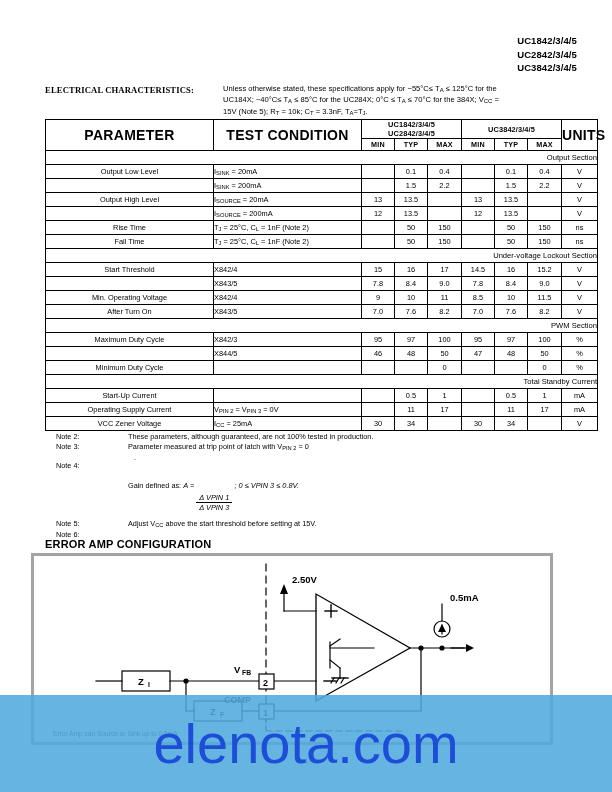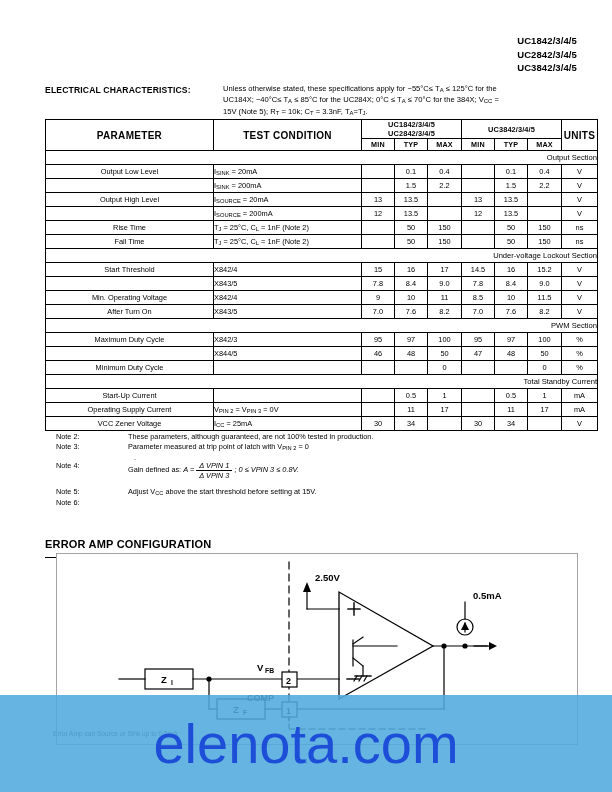--- a/index.html
+++ b/index.html
@@ -34,20 +34,21 @@
     display: flex;
     align-items: flex-start;
   }
   .ec-title {
     font-size: 8.6px;
     font-weight: bold;
     letter-spacing: .15px;
     width: 178px;
     flex: none;
     padding-top: .5px;
+    font-family: Liberation Serif, serif;
   }
   .ec-desc {
     font-size: 7.6px;
     line-height: 10.6px;
     flex: 1;
   }
   .sub { font-size: 0.78em; vertical-align: -0.12em; }
 
   
   table.spec {
@@ -61,21 +62,21 @@
   table.spec td, table.spec th {
     border: 0.8px solid #000;
     padding: 0;
     height: 14px;
     vertical-align: middle;
     font-weight: normal;
   }
   table.spec .hdr {
     text-align: center;
     font-weight: bold;
-    font-size: 10px;
+    font-size: 14px;
     letter-spacing: .3px;
   }
   table.spec .hdr.small { font-size: 7.4px; letter-spacing: .1px; }
   table.spec .mm {
     text-align: center;
     font-weight: bold;
     font-size: 7.2px;
     letter-spacing: .2px;
     height: 12px;
   }
@@ -95,38 +96,38 @@
   }
   .note-row { display: flex; align-items: flex-start; }
   .note-lbl { width: 72px; flex: none; }
   .note-txt { flex: 1; }
   .note-gap { height: 7px; }
   .note-dot { height: 8px; padding-left: 78px; font-size: 7px; }
 
   
   .formula { display: inline-flex; align-items: center; font-style: italic; font-size: 7.4px; }
   .frac { display: inline-flex; flex-direction: column; text-align: center; vertical-align: middle; margin: 0 2px; }
-  .frac .top { border-bottom: 0.8px solid #000; padding: 0 3px 0px 3px; line-height: 9px; }
+  .frac .top { border-bottom: 0.8px solid #000; padding: 0 3px 0px 3px; line-height: 9px; margin-top: 32px; }
   .frac .bot { padding: 0px 3px 0 3px; line-height: 9px; }
 
   
   .fig-title {
     position: absolute;
     left: 45px; top: 538px;
     font-size: 11px;
     font-weight: bold;
     letter-spacing: .2px;
     border-bottom: 1.2px solid #000;
     padding-bottom: 7px;
   }
   .fig-box {
     position: absolute;
-    left: 56px; top: 553px;
+    left: 31px; top: 553px;
     width: 522px; height: 192px;
-    border: 1px solid #a3a3a3;
+    border: 3px solid #a3a3a3;
     background: #fff;
   }
   .fig-svg { position: absolute; left: 0; top: 0; }
   .fig-caption {
     position: absolute;
     left: 53px; top: 730px;
     font-size: 6.6px;
     color: #1a1a1a;
   }
   .page-num {

